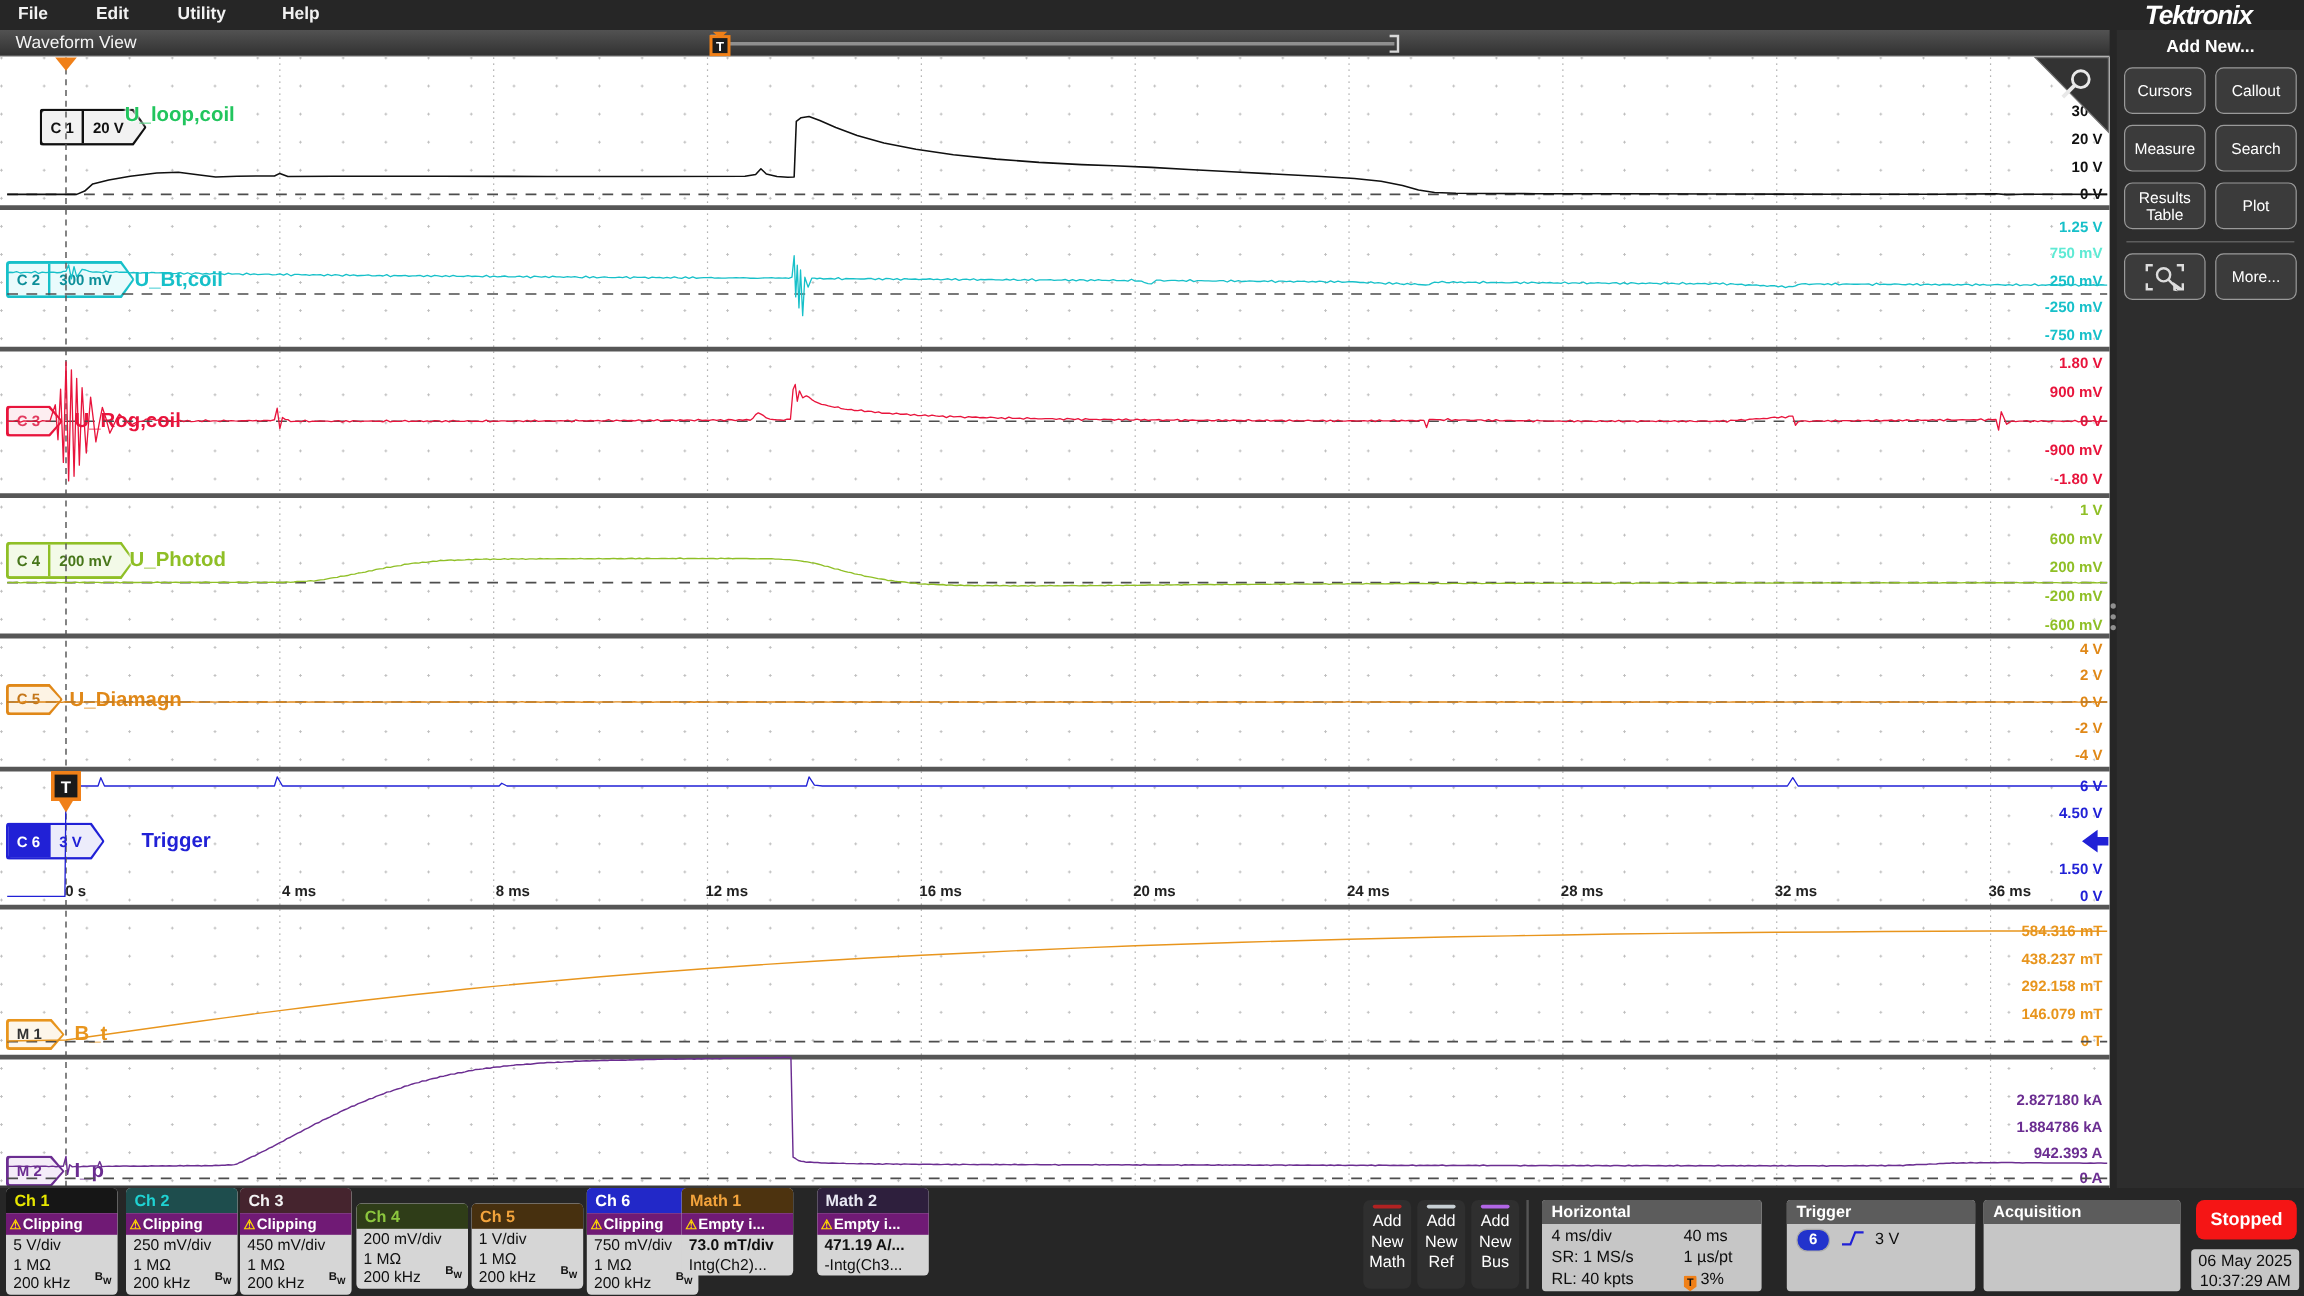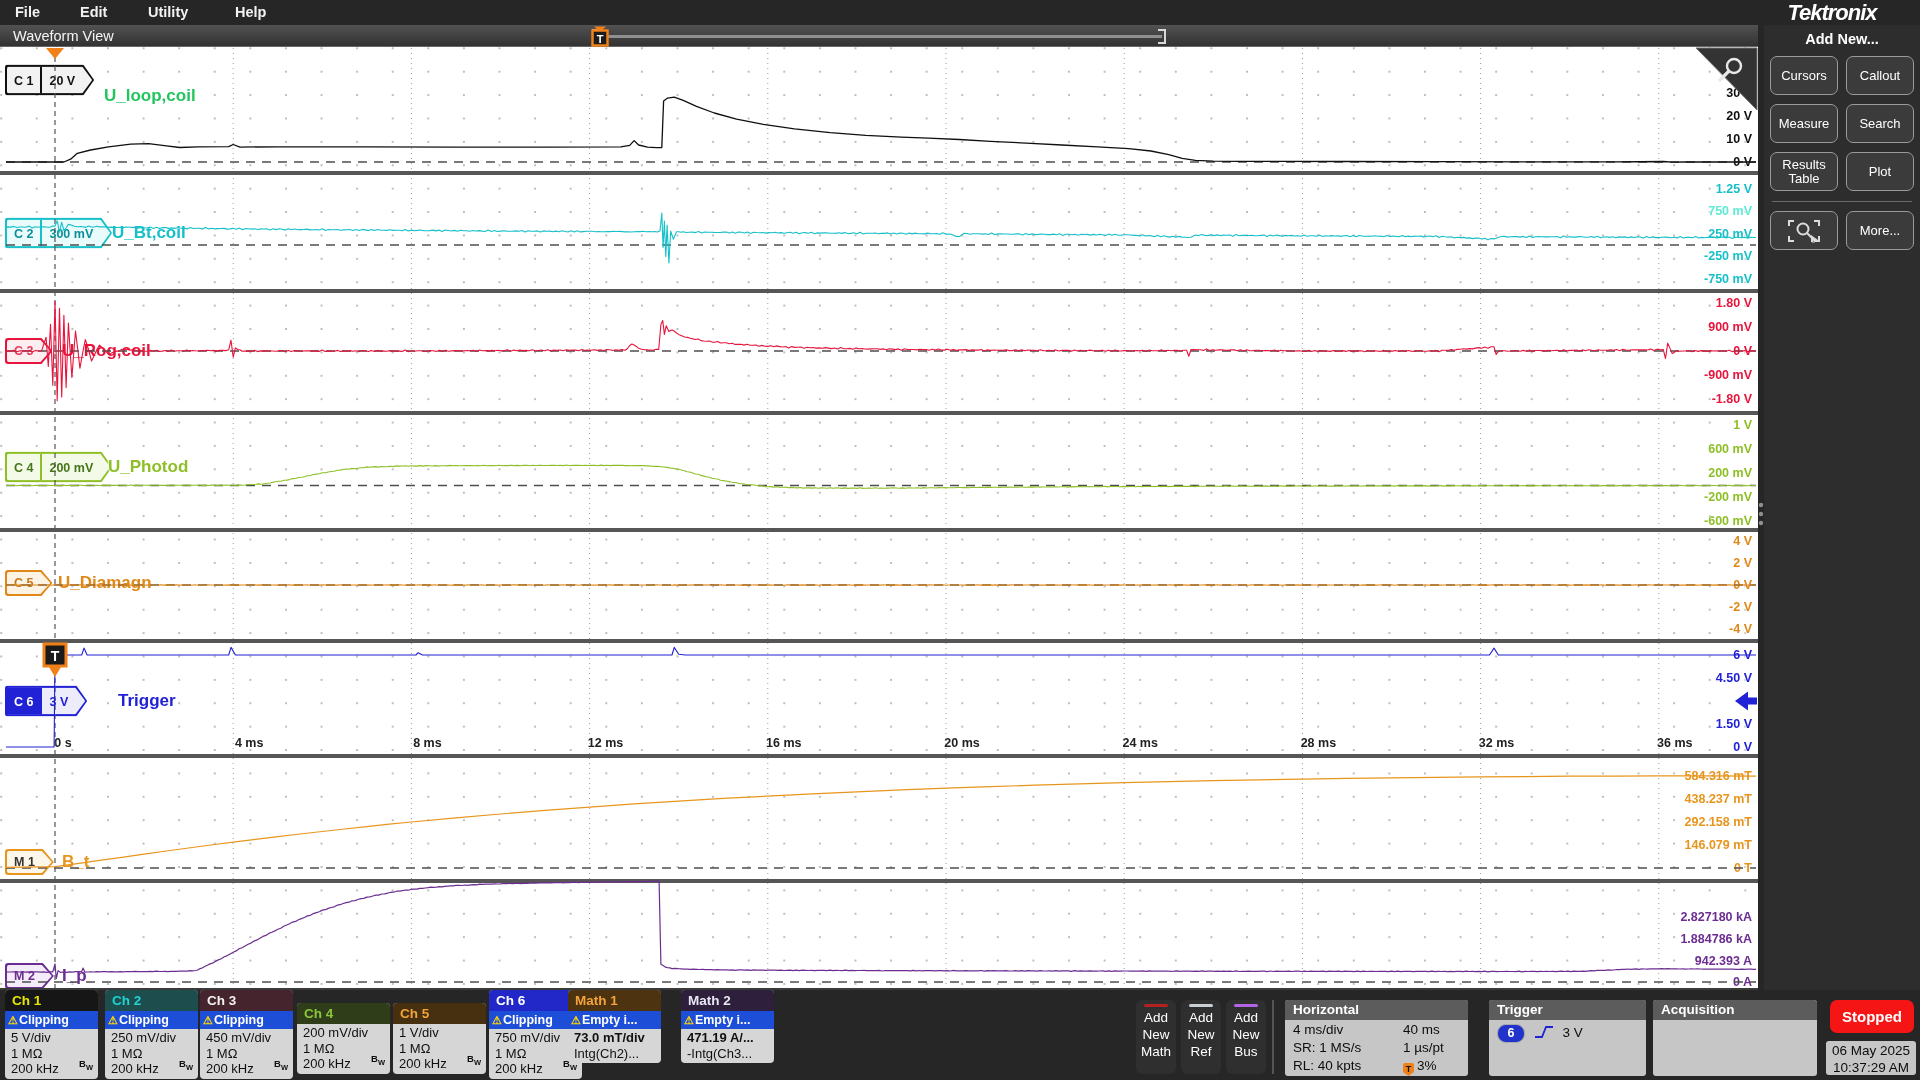--- a/index.html
+++ b/index.html
@@ -37,21 +37,21 @@
   #rp-grid{display:grid;grid-template-columns:68px 68px;gap:9px 8px;padding:9px 6px 8px 6px;}
   .rbtn{height:37px;background:#3b3b3b;border:1.5px solid #9a9a9a;border-radius:7px;color:#fff;
         font-size:13px;display:flex;align-items:center;justify-content:center;text-align:center;
         line-height:14px;cursor:default;}
   #rp-div{height:1px;background:#6a6a6a;margin:2px 8px 9px 8px;}
   #rp-bottom{display:grid;grid-template-columns:68px 68px;gap:9px 8px;padding:0 6px;}
   
   #strip{position:absolute;left:0;top:990px;width:1920px;height:90px;background:#262626;}
   .chb{position:absolute;width:93px;border-radius:4px;overflow:hidden;background:#d6d6d6;}
   .chb .hd{height:21px;line-height:21px;padding:0 7px;font-weight:bold;font-size:13.5px;}
-  .chb .alert{height:18px;line-height:18px;background:#1d4ed8;color:#fff;font-weight:bold;
+  .chb .alert{height:18px;line-height:18px;background:#701a75;color:#fff;font-weight:bold;
               font-size:12.5px;padding:0 3px;white-space:nowrap;}
   .chb .alert .warn{color:#ffd800;font-size:11px;margin-right:1px;}
   .chb .bd{padding:1px 6px 2px 6px;color:#101010;font-size:13px;line-height:15.5px;position:relative;}
   .bw{position:absolute;right:5px;bottom:3px;font-size:9.5px;font-weight:bold;color:#101010;}
   .bw sub{font-size:7.5px;}
   .addbtn{position:absolute;top:1000px;width:40px;height:74px;background:#2f2f2f;border-radius:6px;
           color:#fff;font-size:13.5px;text-align:center;line-height:17px;padding-top:9px;box-sizing:border-box;}
   .addbtn .bar{position:absolute;top:4px;left:8px;width:24px;height:3px;border-radius:2px;}
   .panel{position:absolute;top:1000px;height:76px;background:#c6c6c6;border-radius:3px;overflow:hidden;
          font-size:13.5px;color:#0d0d0d;}
@@ -79,21 +79,21 @@
     <div class="menu-item" style="left: 235px;">Help</div>
   </div>
 <div id="brand">Tektronix</div>
 
 <div id="titlebar">
   <span>Waveform View</span>
 </div>
 <div id="plot"></div>
 
 <div id="labels">
-    <div class="tag" style="top: 80px; background: rgb(16, 16, 16); height: 27px;">
+    <div class="tag" style="top: 106px; background: rgb(16, 16, 16); height: 27px; margin-left: 28px;">
       <div class="tag-in" style="background: rgb(242, 242, 242);">
         <div class="tag-seg" style="color: rgb(17, 17, 17); border-right: 2px solid rgb(16, 16, 16);">C 1</div>
         <div class="tag-seg" style="color: rgb(17, 17, 17);">20 V</div>
       </div>
     </div>
     <div class="cname" style="left: 104px; top: 96px; color: #22c55e;">U_loop,coil</div>
     <div class="axl" style="top: 93px; color: rgb(17, 17, 17);">30 V</div>
     <div class="axl" style="top: 116px; color: rgb(17, 17, 17);">20 V</div>
     <div class="axl" style="top: 139px; color: rgb(17, 17, 17);">10 V</div>
     <div class="axl" style="top: 162px; color: rgb(17, 17, 17);">0 V</div>

